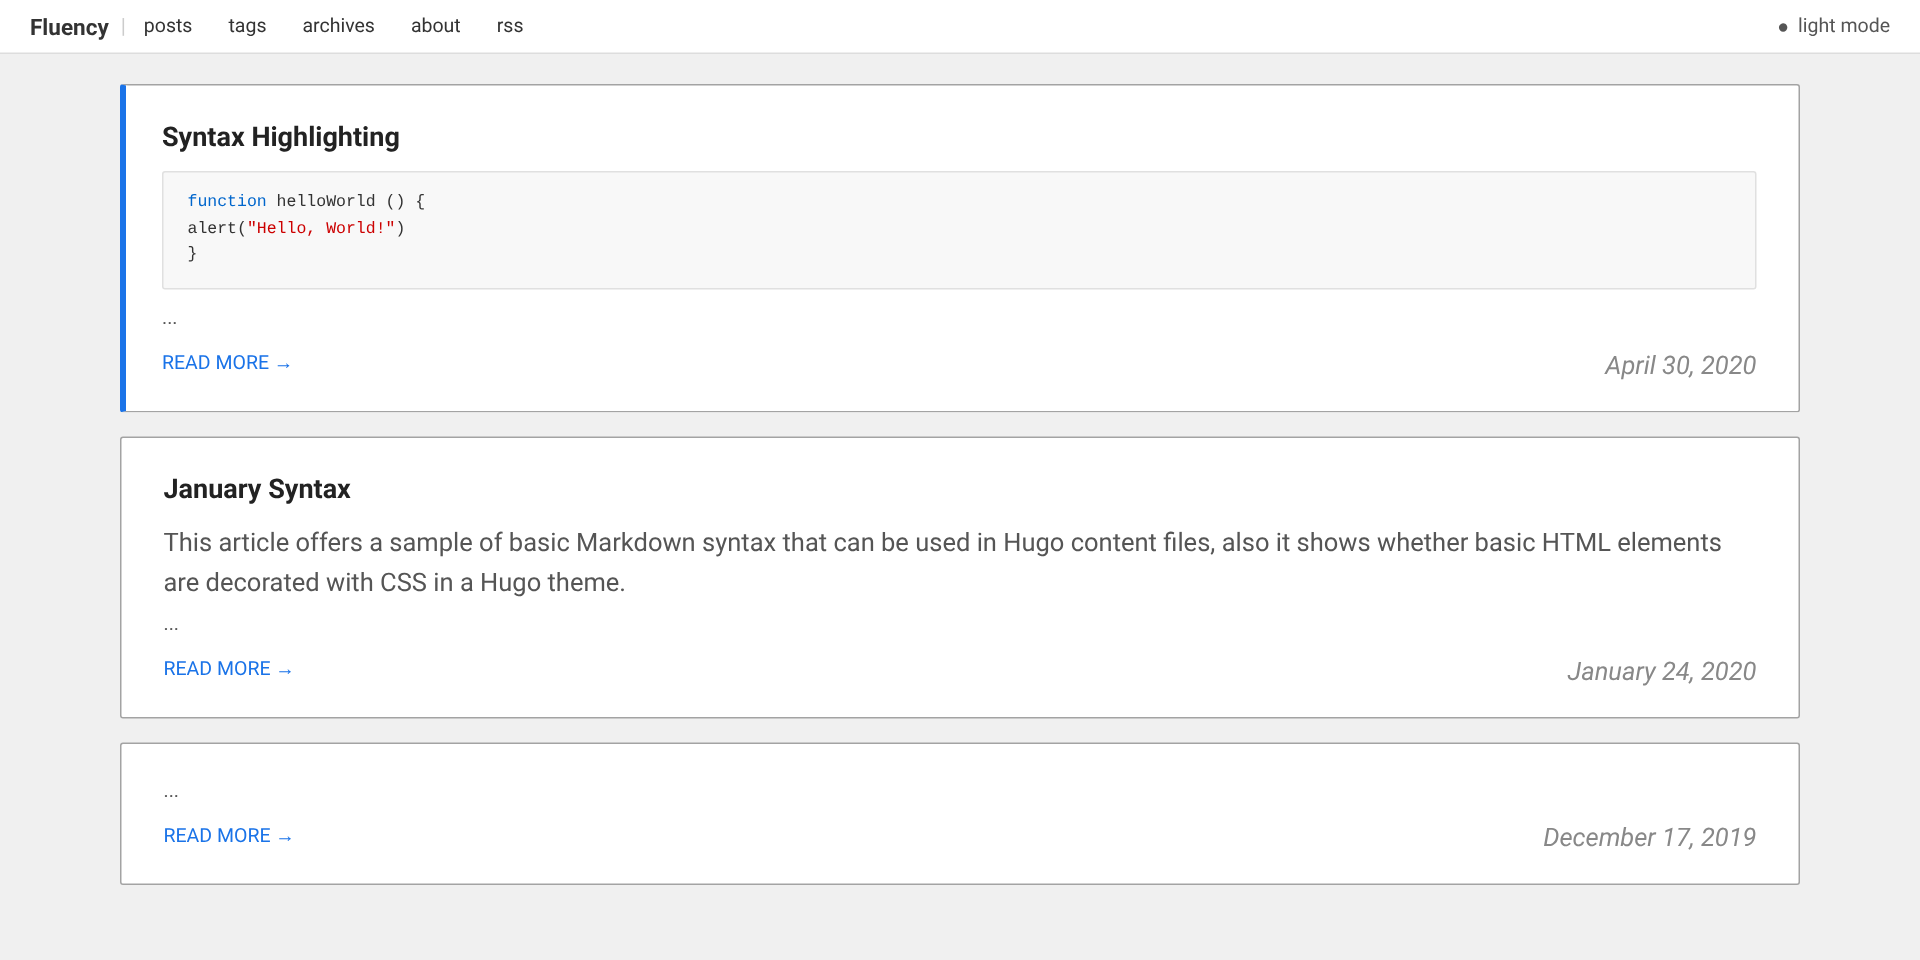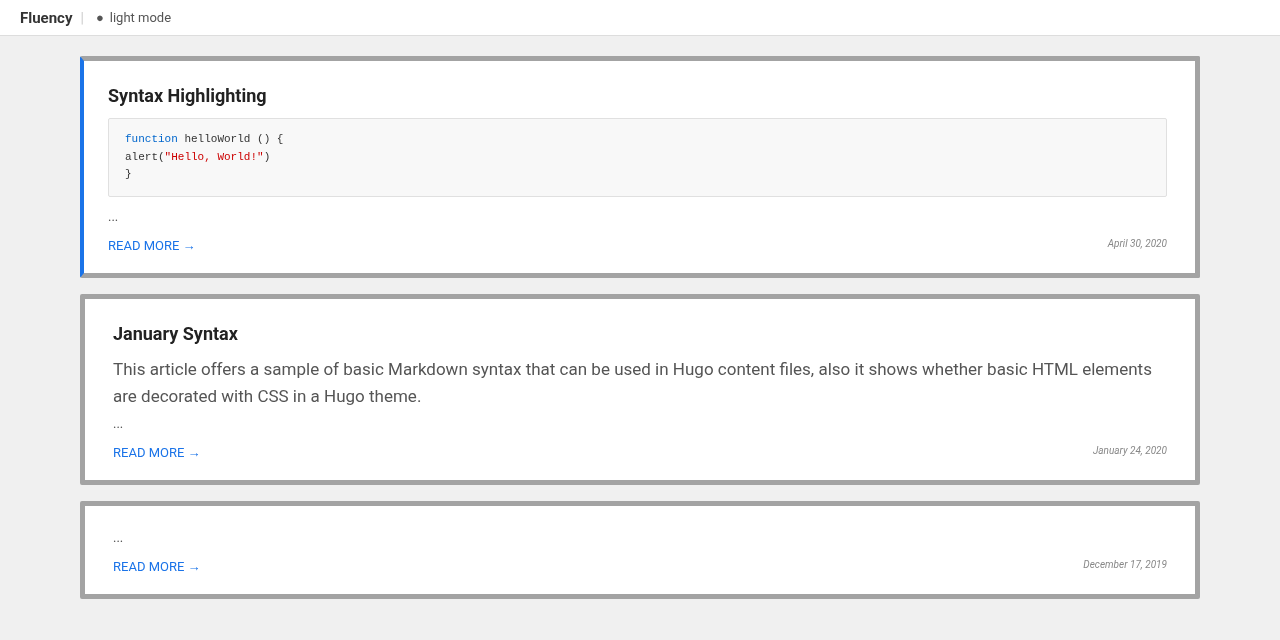--- a/index.html
+++ b/index.html
@@ -64,21 +64,21 @@
     
     .main-container {
       max-width: 1160px;
       margin: 0 auto;
       padding: 20px 20px;
     }
 
     
     .article-card {
       background: #fff;
-      border: 5px solid #a3a3a3;
+      border: 1px solid #a3a3a3;
       border-radius: 2px;
       margin-bottom: 16px;
       padding: 24px 28px 20px 28px;
       position: relative;
     }
 
     .article-card.highlighted {
       border-left: 4px solid #1a73e8;
       padding-left: 24px;
     }
@@ -135,30 +135,37 @@
     }
 
     .read-more {
       color: #1a73e8;
       text-decoration: none;
       font-size: 13px;
     }
 
     .article-date {
       color: #888;
-      font-size: 10px;
+      font-size: 17px;
       font-style: italic;
     }
   </style>
 </head>
 <body>
 
 <header>
   <span class="logo">Fluency</span>
   <span class="logo-separator">|</span>
+  <nav>
+    <a href="#">posts</a>
+    <a href="#">tags</a>
+    <a href="#">archives</a>
+    <a href="#">about</a>
+    <a href="#">rss</a>
+  </nav>
   <div class="header-right">
     <span class="moon-icon">●</span>
     <span>light mode</span>
   </div>
 </header>
 
 <div class="main-container">
 
   <article class="article-card highlighted">
     <h2 class="article-title">Syntax Highlighting</h2>

